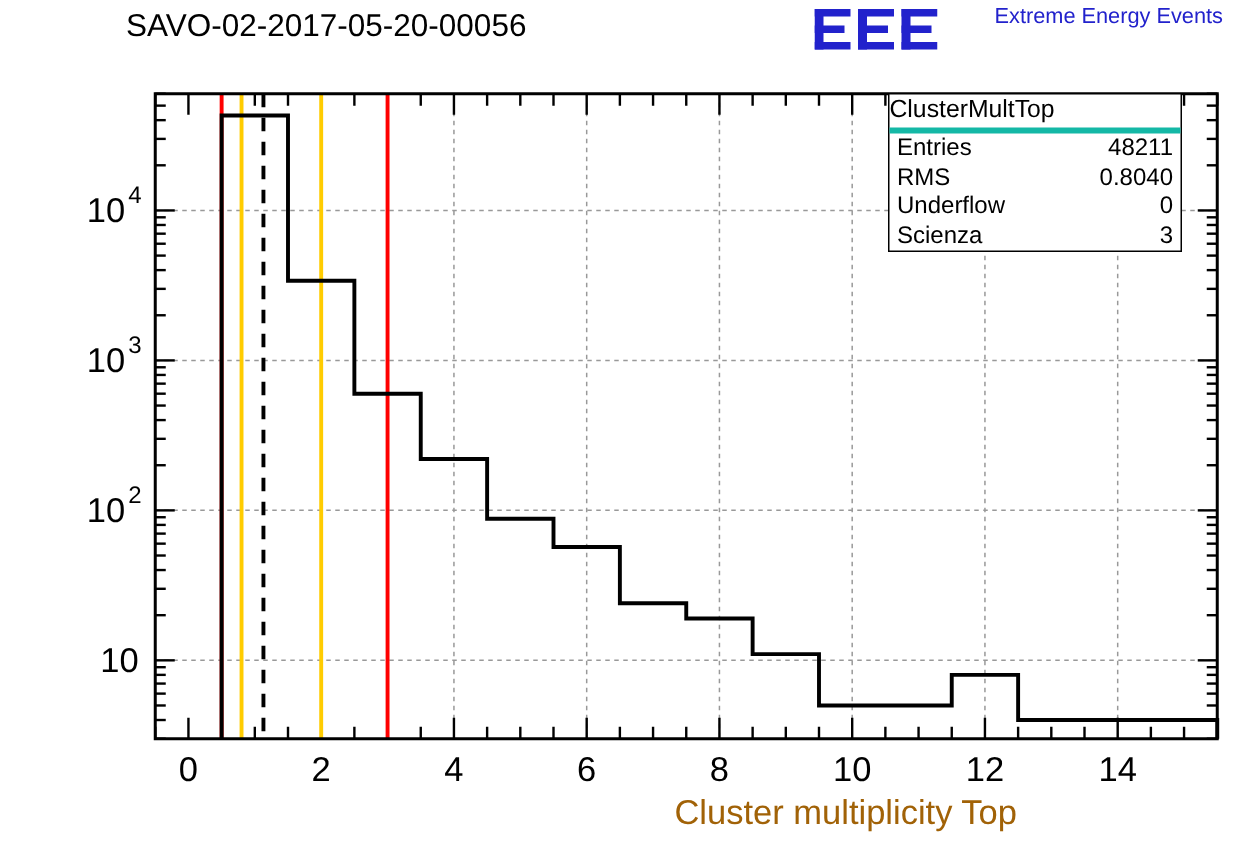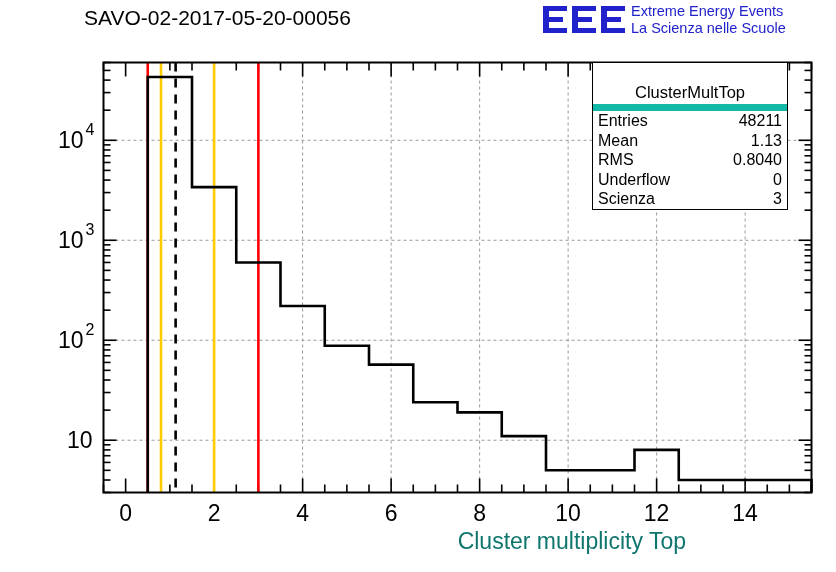--- a/index.html
+++ b/index.html
@@ -9,36 +9,36 @@
   .hist-title{
     position:absolute; left:84px; top:6px;
     font-size:21px; color:#000; white-space:nowrap;
     letter-spacing:0px;
   }
 
   
   .eee-logo{position:absolute; left:543px; top:2px; width:290px; height:40px;}
   .eee-mark{position:absolute; left:0px; top:3px; width:82px; height:30px;}
   .eee-text{position:absolute; left:88px; top:1px; color:#2222cc; font-size:14.5px; line-height:17px; white-space:nowrap;}
-  .eee-text div{white-space:nowrap;}
+  .eee-text div{white-space:nowrap;margin-left:32px;}
 
   
   .stats-box{
     position:absolute; left:592px; top:62px; width:196px;
     background:#ffffff; border:1px solid #000000;
     font-size:16px; color:#000; box-sizing:border-box;
   }
-  .stats-title{text-align:center; padding:1px 0 2px 0; border-bottom:7px solid #14b8a6; font-size:16.5px;margin-top:19px;}
+  .stats-title{padding:1px 0 2px 0; border-bottom:4px solid #14b8a6; font-size:16.5px;}
   .stats-row{display:flex; justify-content:space-between; padding:0px 5px; line-height:19.5px;}
   .stats-row .k{text-align:right;}
   .stats-row .v{text-align:left;}
 
   .axis-xlabel{
-    position:absolute; right:6px; top:528px;
-    font-size:23px; color:#0f766e; white-space:nowrap;
+    position:absolute; right:14px; top:528px;
+    font-size:23px; color:#a16207; white-space:nowrap;
   }
   svg{display:block;}
   text{font-family:"Liberation Sans",sans-serif;}
 </style>
 </head>
 <body>
 
 <div id="root-canvas">
 
   <div class="hist-title">SAVO-02-2017-05-20-00056</div>
@@ -55,21 +55,20 @@
         <rect x="29" y="12" width="20" height="5"></rect>
         <rect x="29" y="23" width="24" height="5"></rect>
         <rect x="58" y="1" width="24" height="5"></rect>
         <rect x="58" y="1" width="6" height="27"></rect>
         <rect x="58" y="12" width="20" height="5"></rect>
         <rect x="58" y="23" width="24" height="5"></rect>
       </g>
     </svg>
     <div class="eee-text">
       <div>Extreme Energy Events</div>
-      <div>La Scienza nelle Scuole</div>
     </div>
   </div>
 
   <svg id="plot" width="836" height="572" style="position:absolute;left:0;top:0;">
       <line x1="214.125" y1="62.5" x2="214.125" y2="492.5" stroke="#999999" stroke-width="1" stroke-dasharray="3,3"></line>
       <line x1="302.625" y1="62.5" x2="302.625" y2="492.5" stroke="#999999" stroke-width="1" stroke-dasharray="3,3"></line>
       <line x1="391.125" y1="62.5" x2="391.125" y2="492.5" stroke="#999999" stroke-width="1" stroke-dasharray="3,3"></line>
       <line x1="479.625" y1="62.5" x2="479.625" y2="492.5" stroke="#999999" stroke-width="1" stroke-dasharray="3,3"></line>
       <line x1="568.125" y1="62.5" x2="568.125" y2="492.5" stroke="#999999" stroke-width="1" stroke-dasharray="3,3"></line>
       <line x1="656.625" y1="62.5" x2="656.625" y2="492.5" stroke="#999999" stroke-width="1" stroke-dasharray="3,3"></line>
@@ -257,24 +256,20 @@
     </svg>
 
   <div class="stats-box">
     <div class="stats-title">ClusterMultTop</div>
     <div id="stats-rows">
         <div class="stats-row">
           <span class="k">Entries</span>
           <span class="v">48211</span>
         </div>
         <div class="stats-row">
-          <span class="k">Mean</span>
-          <span class="v">1.13</span>
-        </div>
-        <div class="stats-row">
           <span class="k">RMS</span>
           <span class="v">0.8040</span>
         </div>
         <div class="stats-row">
           <span class="k">Underflow</span>
           <span class="v">0</span>
         </div>
         <div class="stats-row">
           <span class="k">Scienza</span>
           <span class="v">3</span>

